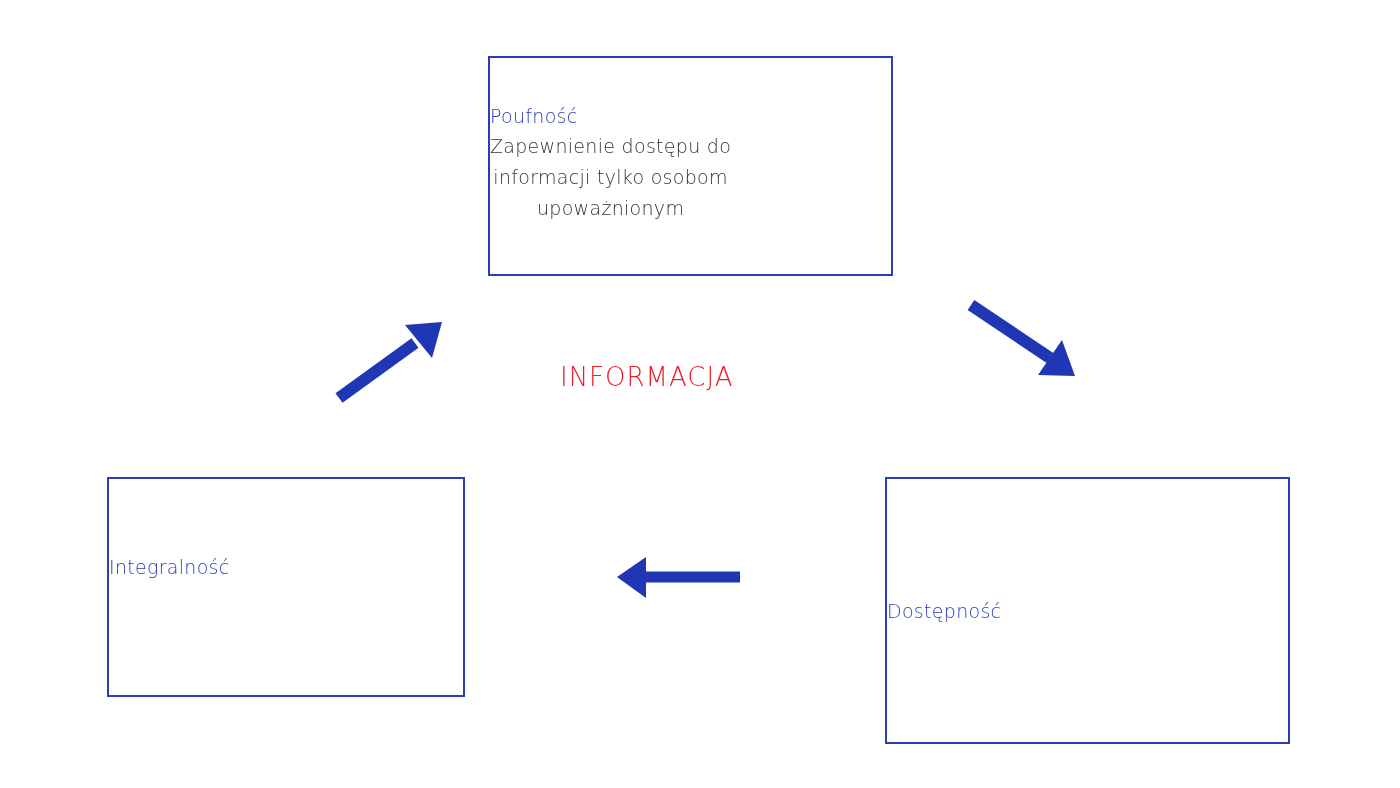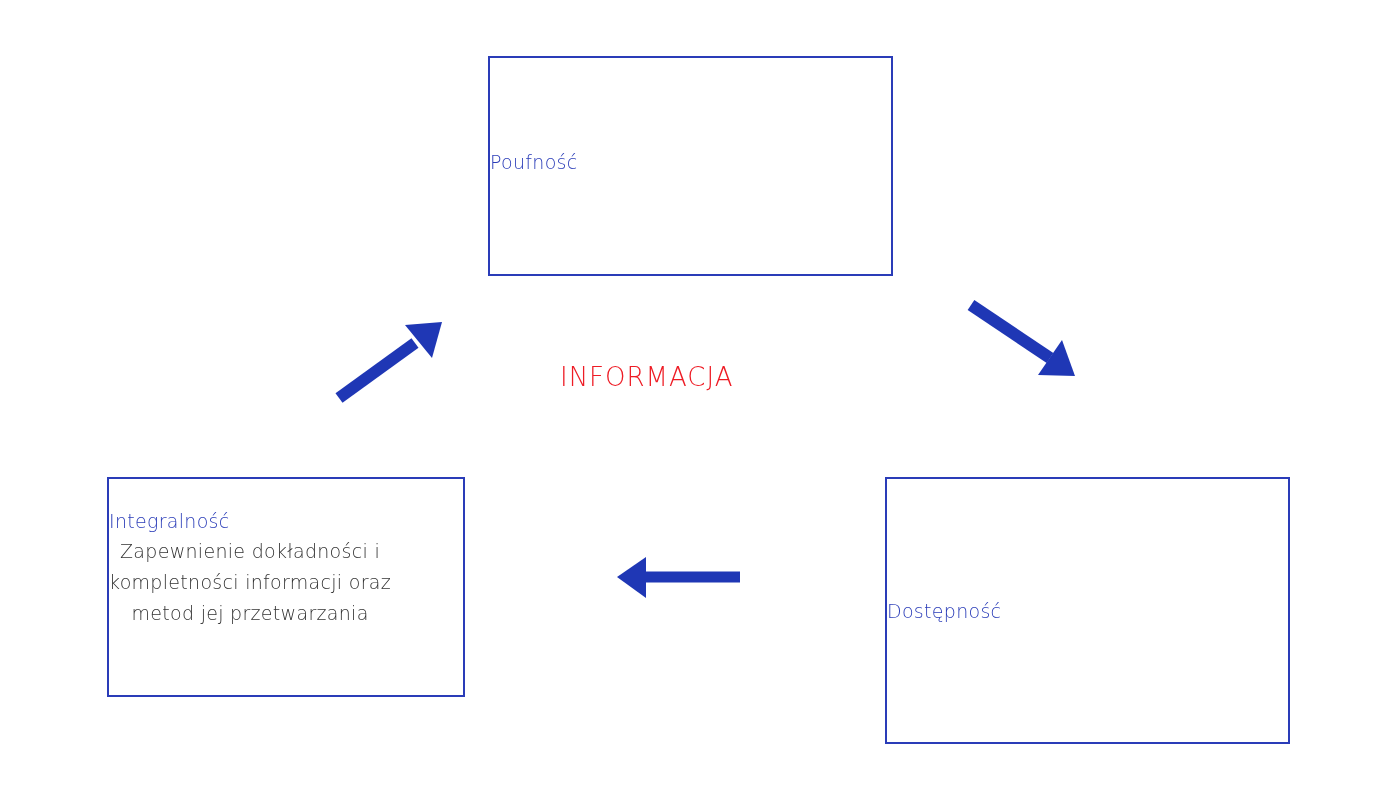--- a/index.html
+++ b/index.html
@@ -15,31 +15,31 @@
   #box-left { left: 107px; top: 477px; width: 358px; height: 220px; padding-bottom: 40px; padding-right: 40px; }
   #center { position: absolute; left: 560px; top: 362px; width: 280px; text-align: left;
             color: #ee1c25; font-size: 26px; font-weight: 300; letter-spacing: 1px; }
   svg.arrow { position: absolute; overflow: visible; }
 </style>
 </head>
 <body>
 
 <div id="box-top" class="box">
   <div class="title">Poufność</div>
+  <div class="desc">Zapewnienie dostępu do
+informacji tylko osobom
+upoważnionym</div>
 </div>
 
 <div id="box-right" class="box">
   <div class="title">Dostępność</div>
 </div>
 
 <div id="box-left" class="box">
   <div class="title">Integralność</div>
-  <div class="desc">Zapewnienie dokładności i
-kompletności informacji oraz
-metod jej przetwarzania</div>
 </div>
 
 <div id="center">INFORMACJA</div>
 
 <svg class="arrow" style="left:0;top:0" width="1" height="1">
   <line x1="339" y1="398" x2="415" y2="343" stroke="#1f37b5" stroke-width="12"></line>
   <polygon points="405,325 442,322 432,358" fill="#1f37b5"></polygon>
 </svg>
 
 <svg class="arrow" style="left:0;top:0" width="1" height="1">

